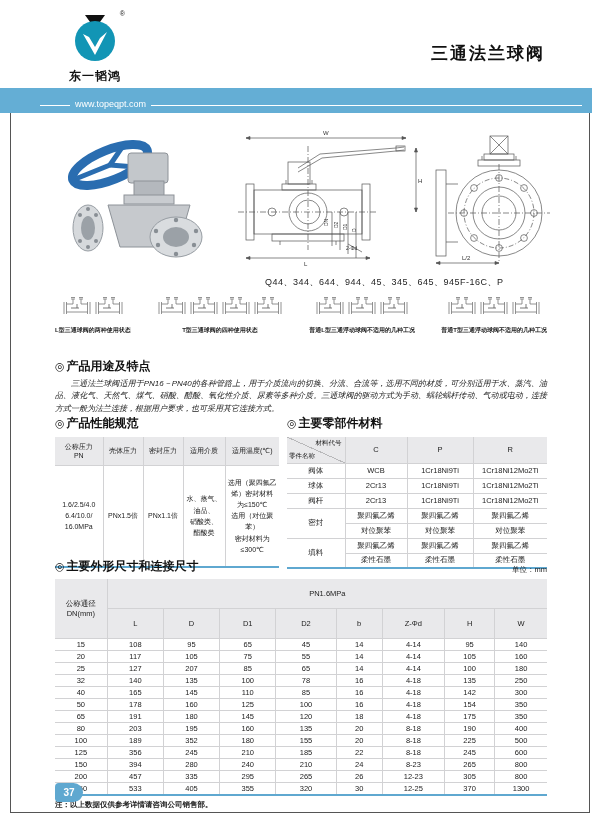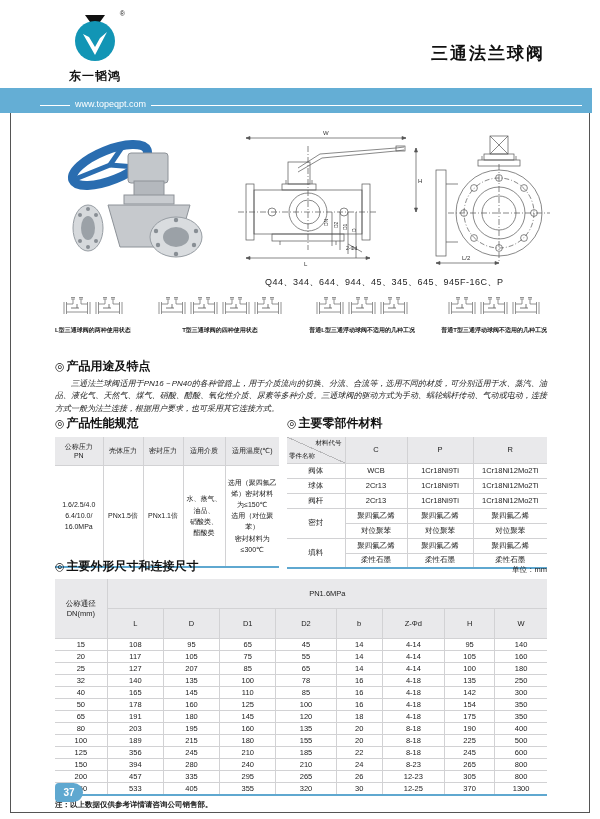--- a/index.html
+++ b/index.html
@@ -689,21 +689,21 @@
             <td>160</td>
             <td>135</td>
             <td>20</td>
             <td>8-18</td>
             <td>190</td>
             <td>400</td>
           </tr>
           <tr>
             <td>100</td>
             <td>189</td>
-            <td>215</td>
+            <td>352</td>
             <td>180</td>
             <td>155</td>
             <td>20</td>
             <td>8-18</td>
             <td>225</td>
             <td>500</td>
           </tr>
           <tr>
             <td>125</td>
             <td>356</td>

